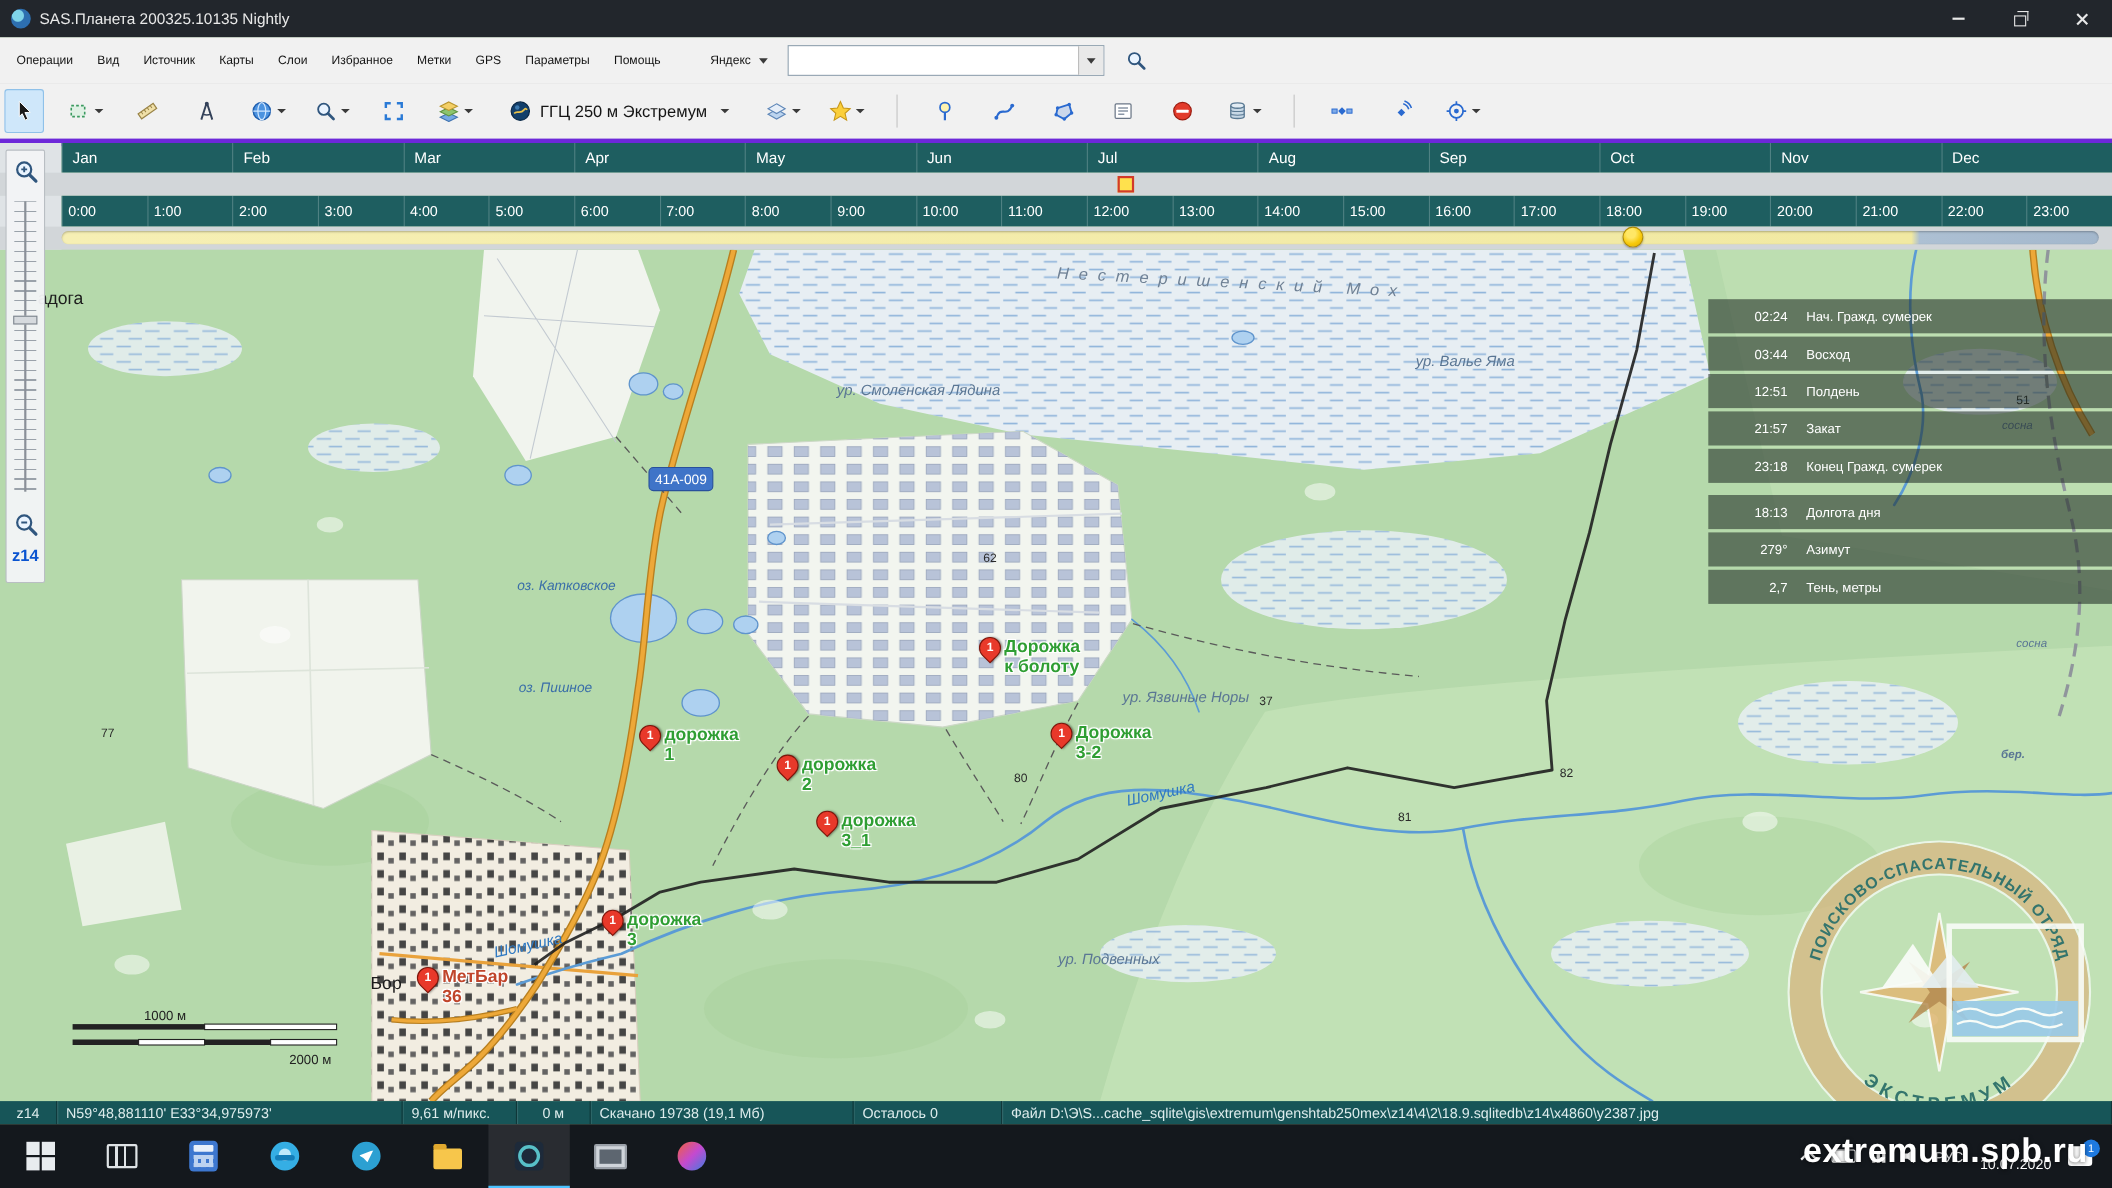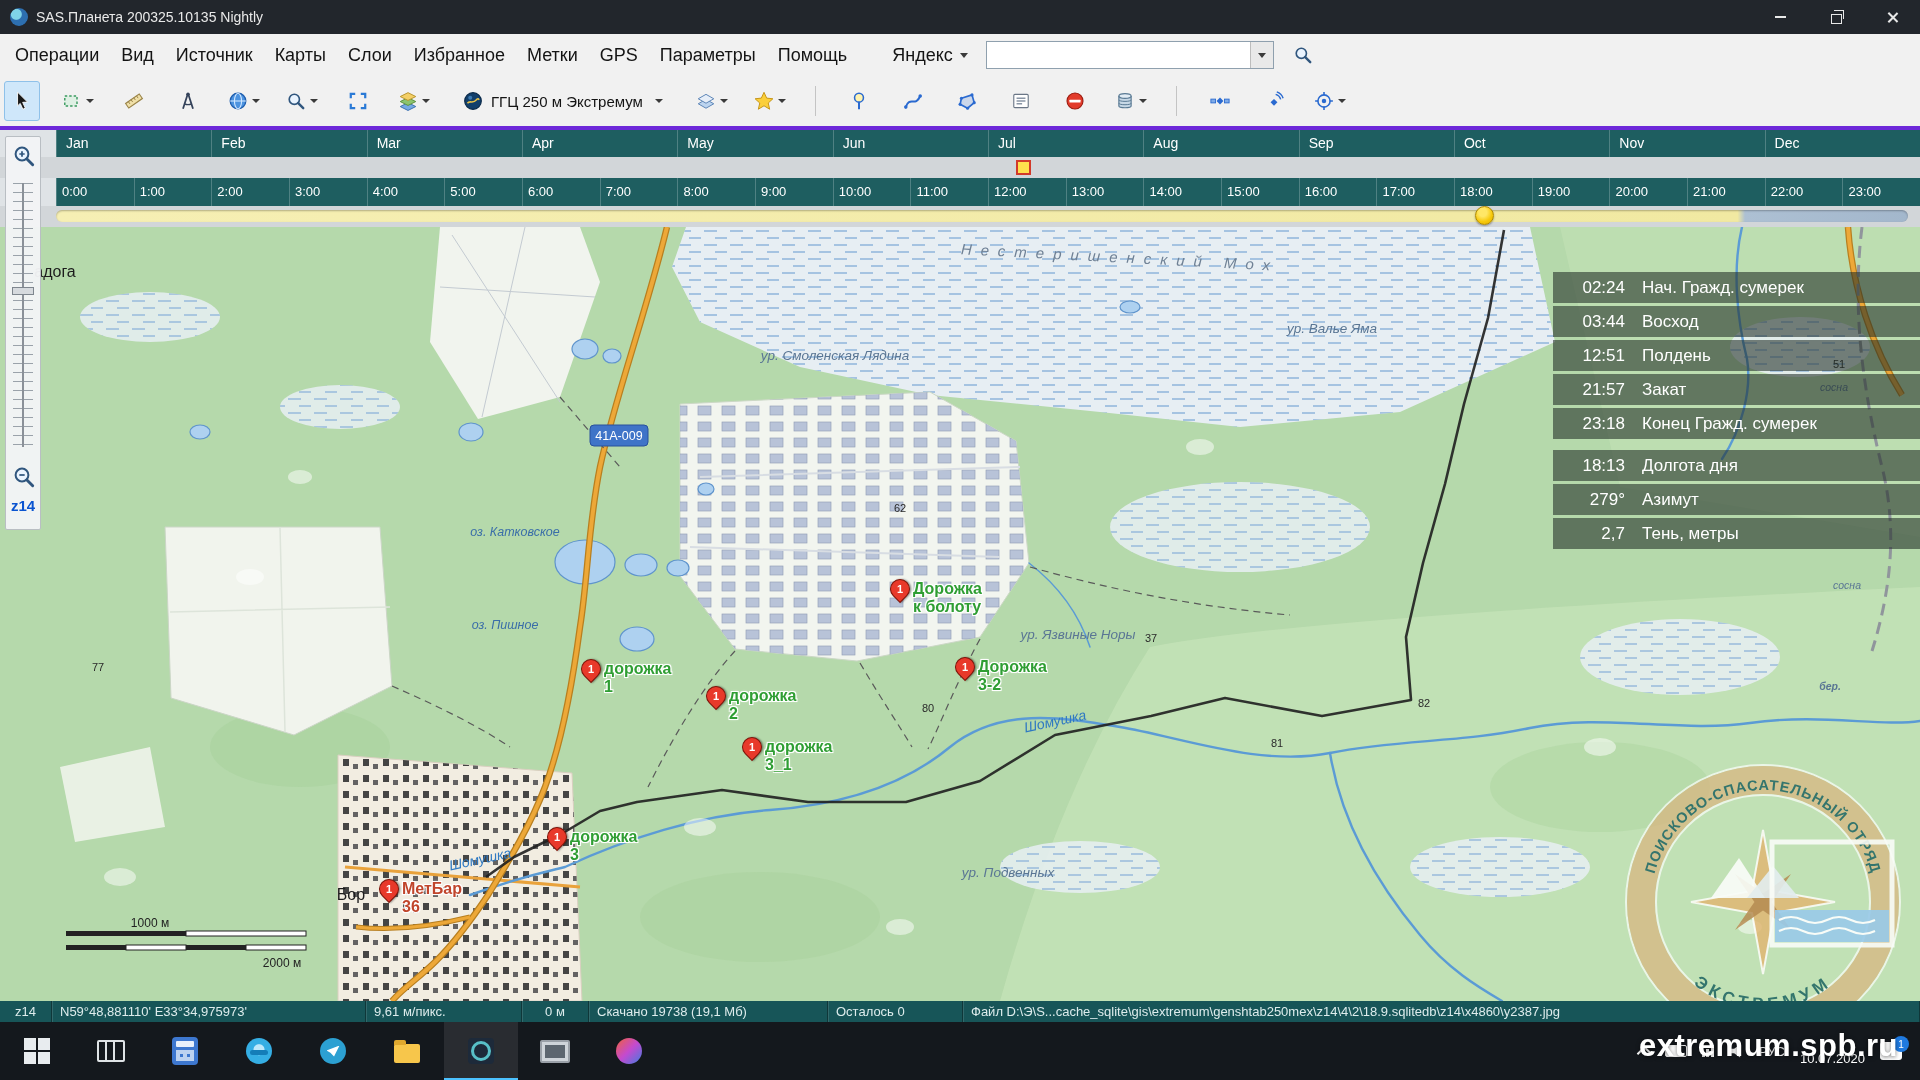--- a/index.html
+++ b/index.html
@@ -13,21 +13,21 @@
   #wincontrols{margin-left:auto;display:flex;height:100%;}
   .wbtn{width:56px;height:34px;display:flex;align-items:center;justify-content:center;}
   .g-min{width:11px;height:2px;background:#e8e8e8;}
   .g-max{width:9px;height:8px;border:1.5px solid #e8e8e8;position:relative;margin-top:3px;}
   .g-max::before{content:'';position:absolute;left:2px;top:-5px;width:9px;height:8px;border:1.5px solid #e8e8e8;border-left:none;border-bottom:none;}
   .g-close{position:relative;width:13px;height:13px;}
   .g-close::before,.g-close::after{content:'';position:absolute;left:6px;top:0;width:1.7px;height:13px;background:#e8e8e8;}
   .g-close::before{transform:rotate(45deg);} .g-close::after{transform:rotate(-45deg);}
   
   #menubar{position:absolute;top:34px;left:0;right:0;height:42px;background:#f1f1f1;border-bottom:1px solid #d6d6d6;
-           display:flex;align-items:center;font-size:18px;color:#141414;}
+           display:flex;align-items:center;font-size:11px;color:#141414;}
   #menu-items{display:flex;align-items:center;margin-left:4px;}
   .menu-item{padding:6px 11px;border-radius:2px;}
   #provider{display:flex;align-items:center;gap:7px;margin-left:26px;padding:5px 8px;}
   .ddt{width:0;height:0;border-left:4.5px solid transparent;border-right:4.5px solid transparent;border-top:5px solid #3a3a3a;}
   #searchbox{display:flex;align-items:center;margin-left:10px;width:288px;height:28px;background:#fff;border:1px solid #8fa0ae;box-sizing:border-box;}
   #searchbox .val{flex:1;padding-left:6px;font-size:14px;color:#222;}
   #searchbox .cb-btn{width:22px;height:100%;background:#e9e9e9;border-left:1px solid #bdbdbd;display:flex;align-items:center;justify-content:center;}
   #menu-search-btn{margin-left:14px;display:flex;align-items:center;justify-content:center;width:30px;height:30px;border-radius:3px;}
   
   #toolbar{position:absolute;top:76px;left:0;right:0;height:50px;background:#f1f1f1;border-bottom:7px solid #6d28d9;
@@ -75,31 +75,31 @@
   .maplabel.tiny{color:#5a7694;font-size:10.5px;font-style:italic;}
   .map-marker{position:absolute;width:0;height:0;}
   .pin{position:absolute;left:-10px;top:-24px;width:20px;height:20px;background:#e8392a;border:1px solid #7e150a;
        border-radius:50% 50% 50% 0;transform:rotate(-45deg);box-shadow:1px 1px 2px rgba(0,0,0,0.4);box-sizing:border-box;}
   .pin-num{position:absolute;inset:0;display:flex;align-items:center;justify-content:center;transform:rotate(45deg);
            color:#fff;font-size:11px;font-weight:bold;}
   .pin-label{position:absolute;left:13px;top:-23px;font-weight:bold;font-size:16px;
              text-shadow:0 0 3px #fff,1px 1px 0 #fff,-1px -1px 0 #fff,1px -1px 0 #fff,-1px 1px 0 #fff;}
   
   #sunpanel{position:absolute;top:272px;left:1553px;right:0;color:#fff;}
-  .sunrow{height:31px;margin-bottom:3px;background:rgba(33,44,38,0.58);display:flex;align-items:center;font-size:17px;}
+  .sunrow{height:31px;margin-bottom:3px;background:rgba(33,44,38,0.58);display:flex;align-items:center;font-size:12px;}
   .sunval{width:72px;text-align:right;}
   .sunlab{margin-left:17px;}
   #sungap{height:8px;}
   
   #statusbar{position:absolute;top:1001px;left:0;right:0;height:21px;background:#175558;display:flex;align-items:center;
              color:#ddecec;font-size:13px;}
   .sseg{height:100%;display:flex;align-items:center;padding:0 8px;border-right:1px solid rgba(0,0,0,0.35);
         box-shadow:1px 0 0 rgba(255,255,255,0.12);box-sizing:border-box;white-space:nowrap;overflow:hidden;}
   .s-zoom{width:52px;justify-content:center;}
-  .s-coords{width:314px;} .s-res{width:156px;} .s-elev{width:67px;justify-content:center;}
+  .s-coords{width:314px;} .s-res{width:104px;} .s-elev{width:67px;justify-content:center;}
   .s-down{width:239px;} .s-rem{width:135px;} .s-file{flex:1;}
   
   #taskbar{position:absolute;top:1022px;left:0;right:0;height:58px;background:#14181d;display:flex;align-items:center;}
   .tb-btn{width:74px;height:58px;display:flex;align-items:center;justify-content:center;}
   .tb-btn.active{background:rgba(255,255,255,0.09);box-shadow:inset 0 -2px 0 #4cc2ff;}
   .win-logo{display:grid;grid-template-columns:12px 12px;grid-template-rows:12px 12px;gap:2px;}
   .win-logo span{background:#e8ecef;}
   .tv{width:24px;height:18px;border:2px solid #dfe3e6;border-radius:2px;background:
       linear-gradient(to right,transparent 0 6px,#dfe3e6 6px 8px,transparent 8px 14px,#dfe3e6 14px 16px,transparent 16px);}
   .calc{width:26px;height:28px;border-radius:4px;background:#3d77cf;position:relative;}

